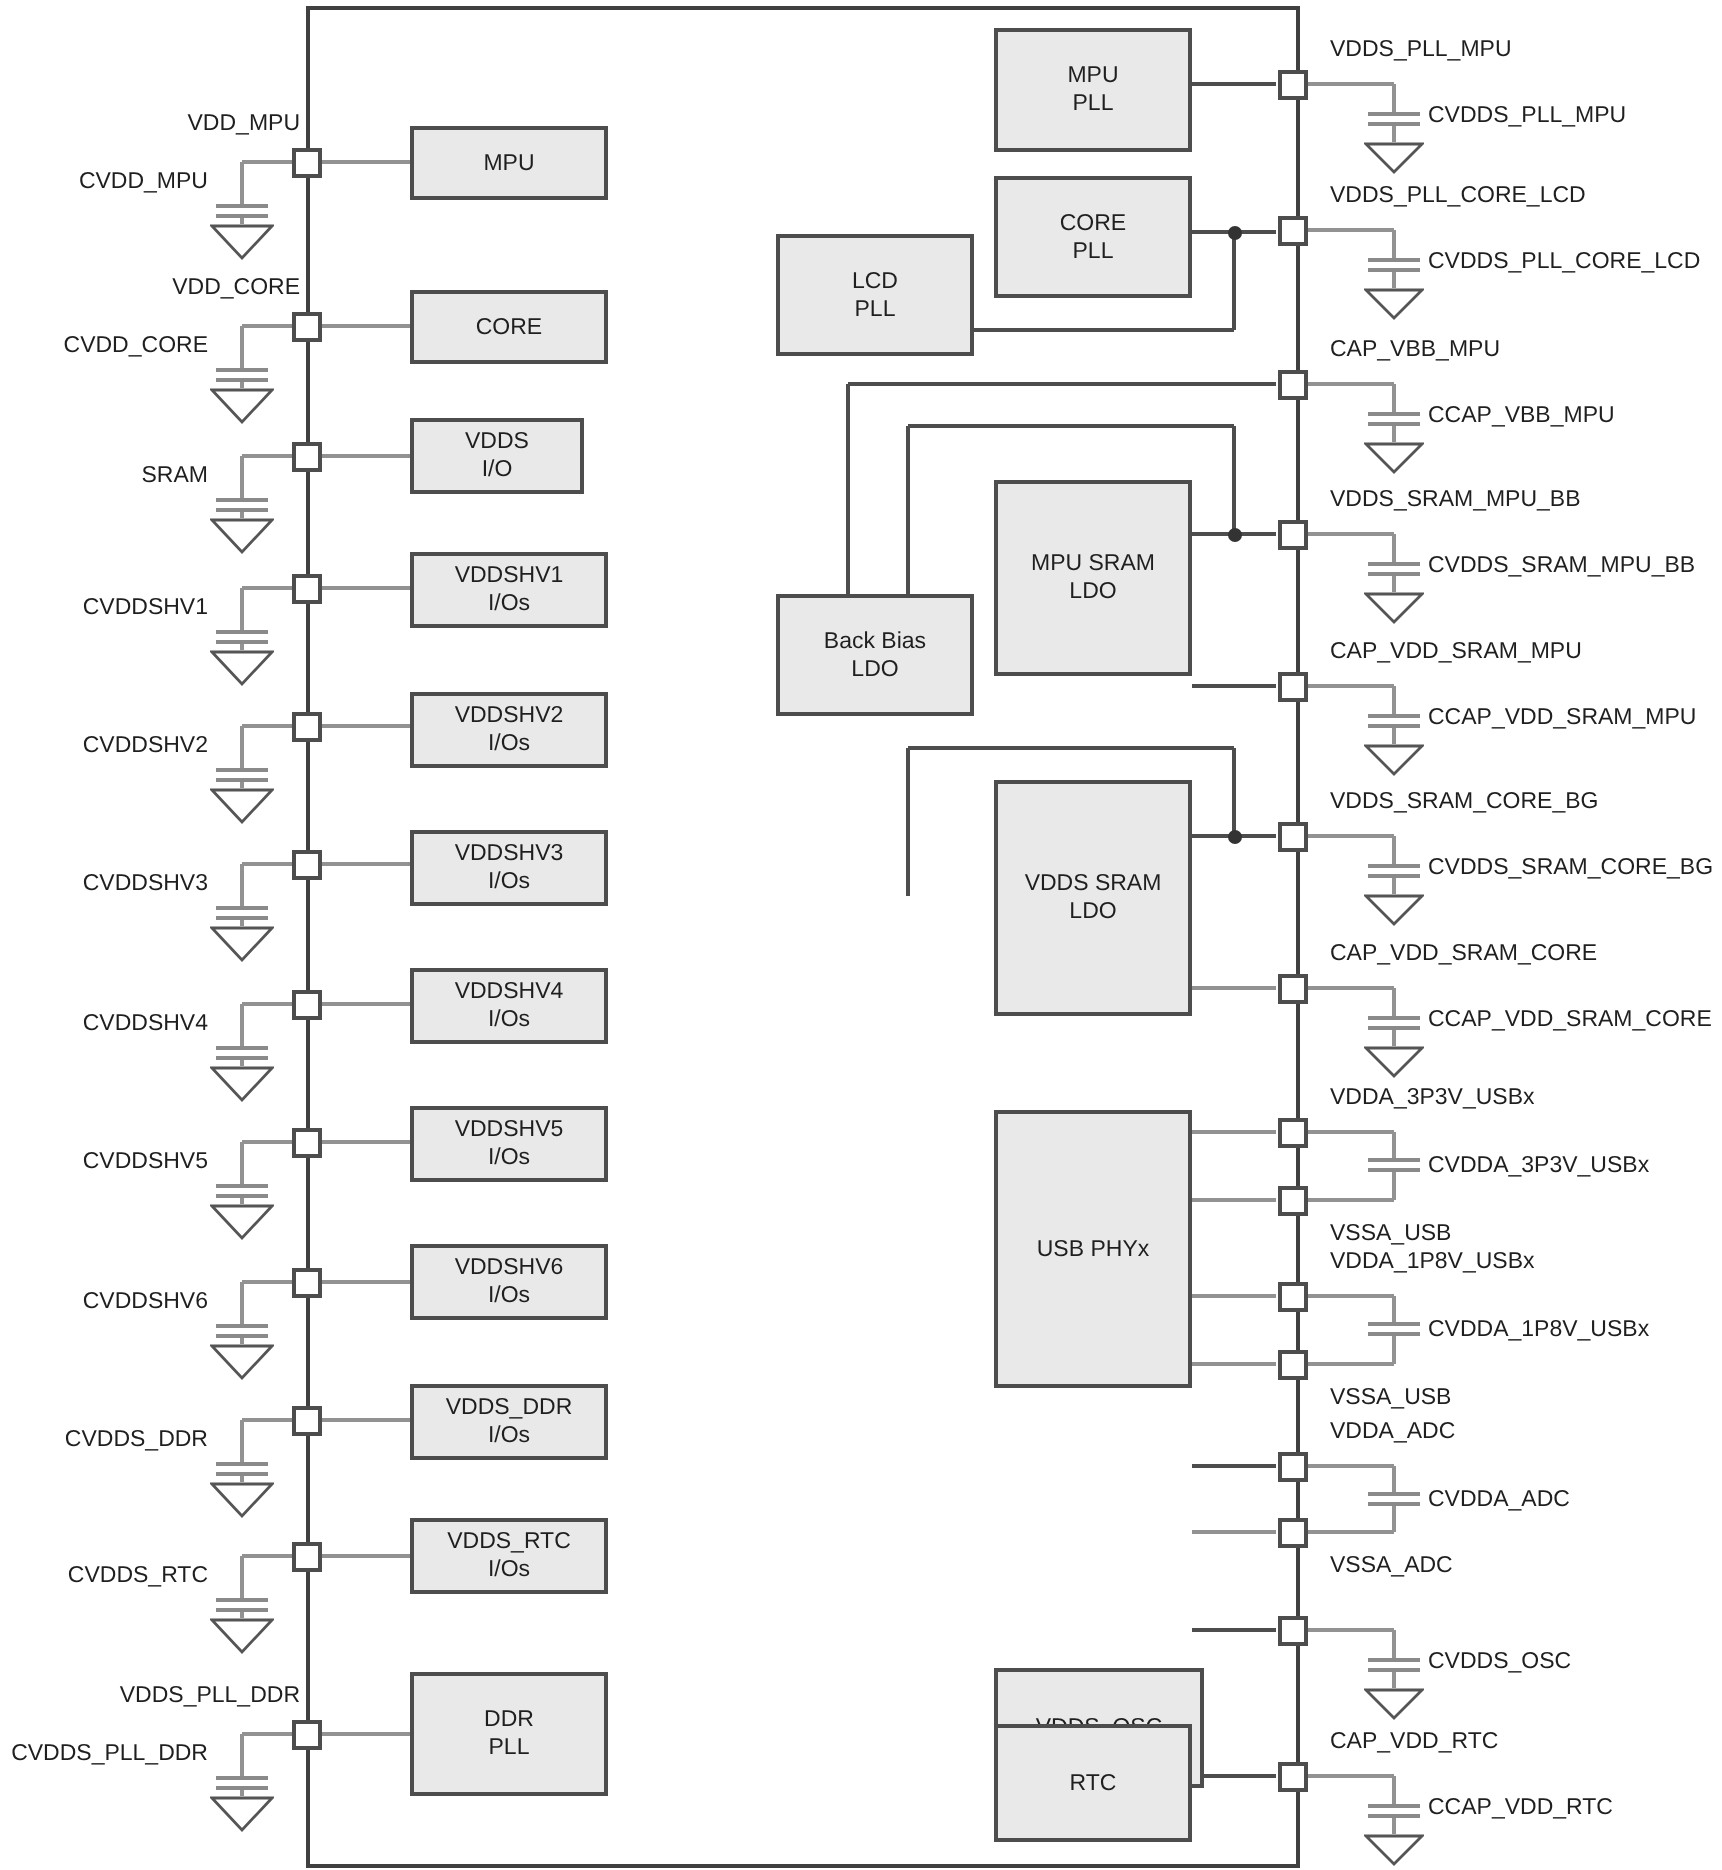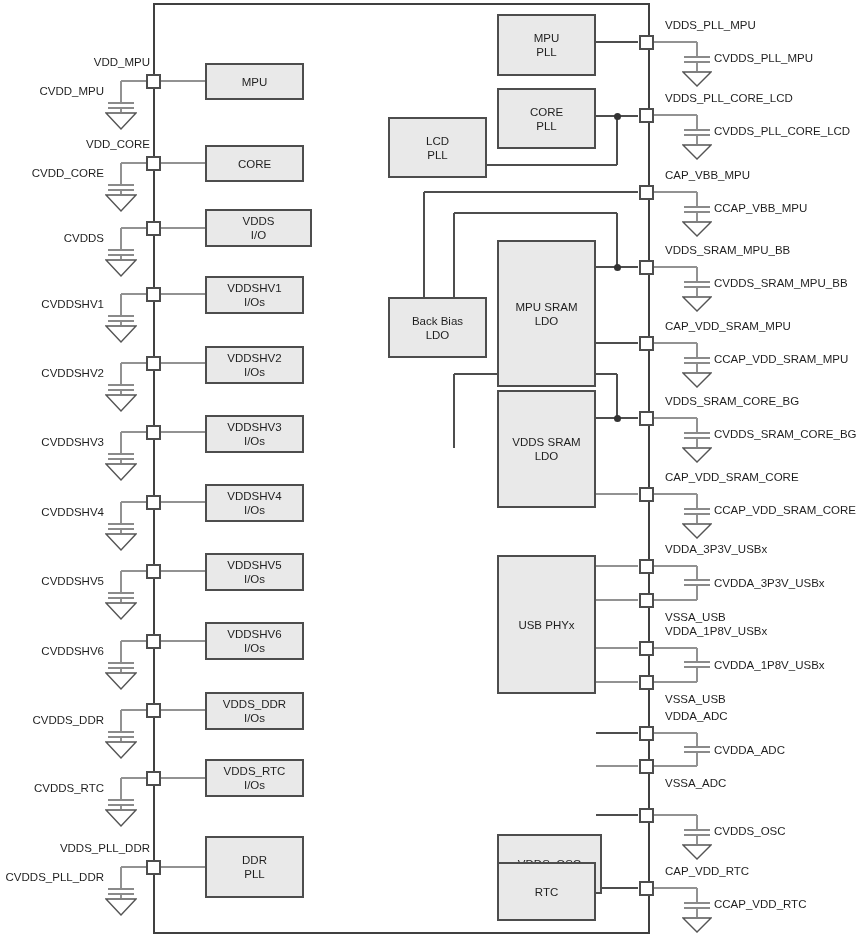--- a/index.html
+++ b/index.html
@@ -70,22 +70,22 @@
     <div class="wire w-gray" style="left: 121px; top: 227.25px; width: 32px; height: 1.5px;"></div>
     <div class="wire w-gray" style="left: 153px; top: 227.25px; width: 52px; height: 1.5px;"></div>
     <div class="wire w-gray" style="left: 120.25px; top: 228px; width: 1.5px; height: 21px;"></div>
     <div class="plate" style="left: 108px; top: 249px; width: 26px;"></div>
     <div class="plate" style="left: 108px; top: 254px; width: 26px;"></div>
     <div class="wire w-gray" style="left: 120.25px; top: 256px; width: 1.5px; height: 3px;"></div>
     <div class="gnd" style="left: 105px; top: 259px;"><svg width="32" height="18">
         <path d="M1 1 L31 1 L16 17 Z" fill="#ffffff" stroke="#555555" stroke-width="1.4"></path>
       </svg></div>
     <div class="pin" style="left: 145.5px; top: 220.5px;"></div>
-    <div class="lbl" style="right: 757px; text-align: right; top: 232px;">CVDDS</div>
-    <div class="blk" style="left: 205px; top: 209px; width: 107px; height: 38px;">
+    <div class="lbl" style="right: 757px; text-align: right; top: 232px;">SRAM</div>
+    <div class="blk" style="left: 205px; top: 209px; width: 87px; height: 38px;">
       <div>VDDS</div>
       <div>I/O</div>
     </div>
     <div class="wire w-gray" style="left: 121px; top: 293.25px; width: 32px; height: 1.5px;"></div>
     <div class="wire w-gray" style="left: 153px; top: 293.25px; width: 52px; height: 1.5px;"></div>
     <div class="wire w-gray" style="left: 120.25px; top: 294px; width: 1.5px; height: 21px;"></div>
     <div class="plate" style="left: 108px; top: 315px; width: 26px;"></div>
     <div class="plate" style="left: 108px; top: 320px; width: 26px;"></div>
     <div class="wire w-gray" style="left: 120.25px; top: 322px; width: 1.5px; height: 3px;"></div>
     <div class="gnd" style="left: 105px; top: 325px;"><svg width="32" height="18">
@@ -223,21 +223,21 @@
       <div>PLL</div>
     </div>
     <div class="blk" style="left: 497px; top: 88px; width: 99px; height: 61px;">
       <div>CORE</div>
       <div>PLL</div>
     </div>
     <div class="blk" style="left: 388px; top: 117px; width: 99px; height: 61px;">
       <div>LCD</div>
       <div>PLL</div>
     </div>
-    <div class="blk" style="left: 497px; top: 240px; width: 99px; height: 147px;">
+    <div class="blk" style="left: 497px; top: 240px; width: 99px; height: 98px;">
       <div>MPU SRAM</div>
       <div>LDO</div>
     </div>
     <div class="blk" style="left: 388px; top: 297px; width: 99px; height: 61px;">
       <div>Back Bias</div>
       <div>LDO</div>
     </div>
     <div class="blk" style="left: 497px; top: 390px; width: 99px; height: 118px;">
       <div>VDDS SRAM</div>
       <div>LDO</div>

